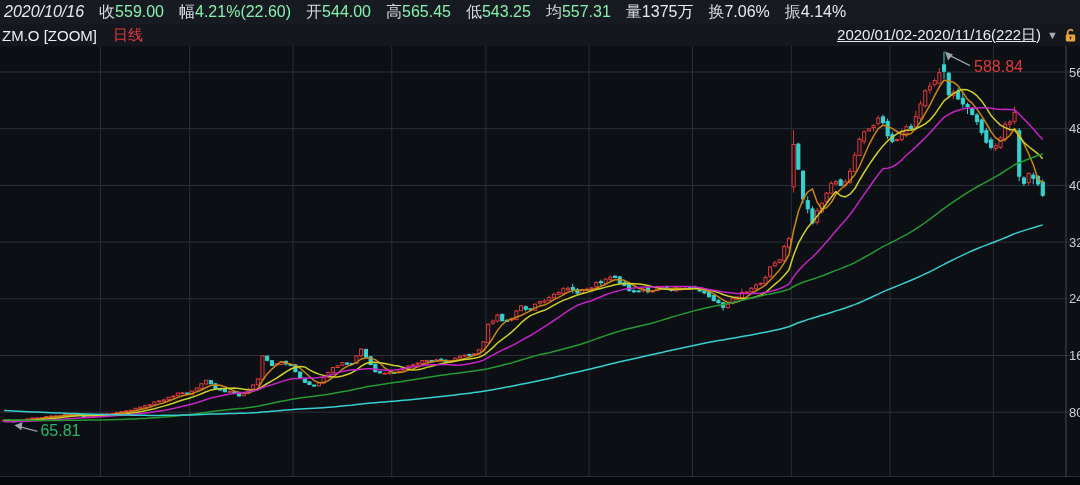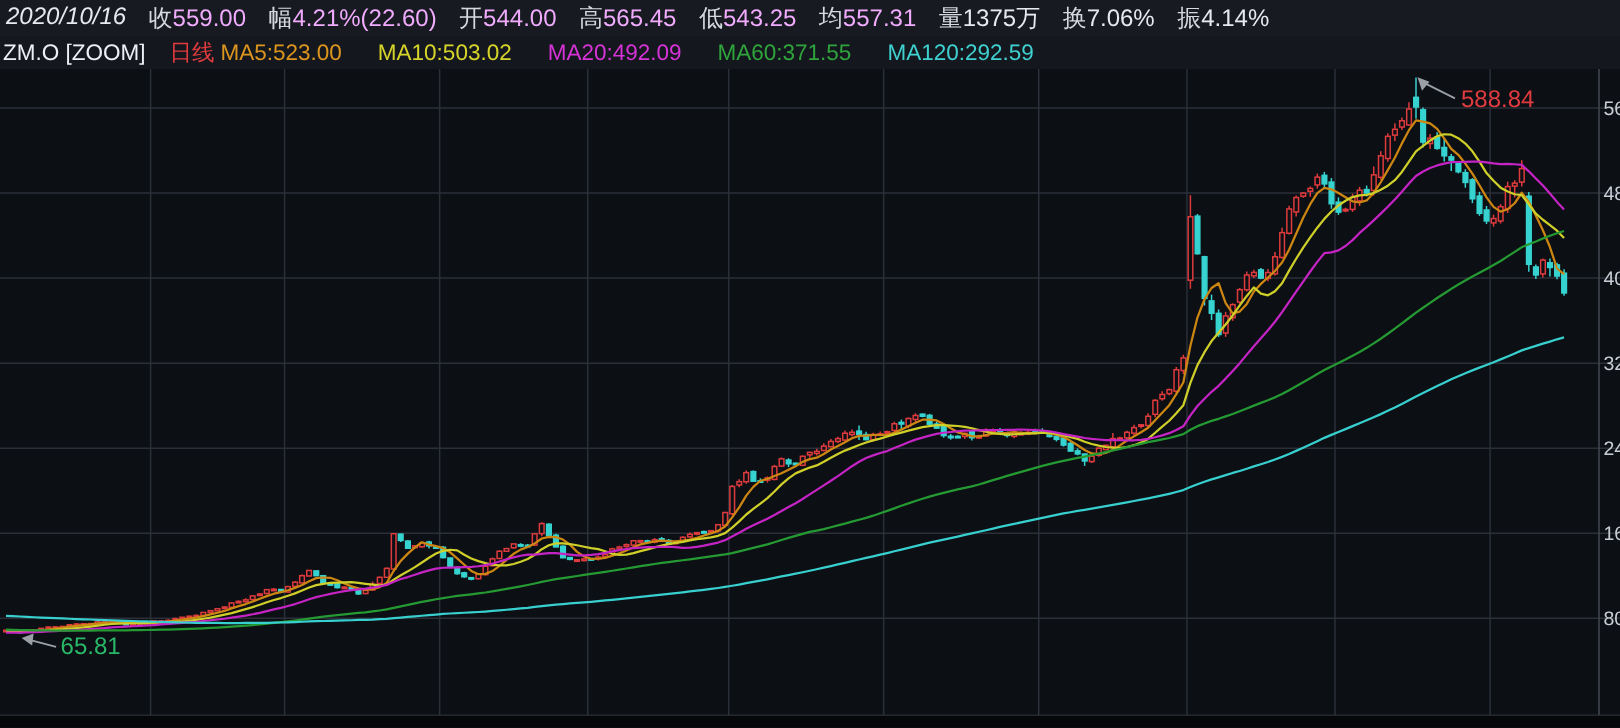--- a/index.html
+++ b/index.html
@@ -4,21 +4,21 @@
 <style>
   html,body{margin:0;padding:0;width:1080px;height:485px;overflow:hidden;background:#0c0f14;
     font-family:"Liberation Sans","DejaVu Sans",sans-serif;}
   #stage{position:relative;width:1080px;height:485px;background:#0c0f14;}
   #chart-svg{position:absolute;left:0;top:0;}
   .hdr{position:absolute;left:0;width:1080px;display:flex;align-items:center;white-space:nowrap;}
   #row1{top:0;height:24px;background:#171a20;font-size:16px;color:#dfe3e8;padding-left:4px;}
   #row2{top:24px;height:22px;background:#14171d;font-size:15px;color:#e6e9ed;padding-left:2px;}
   .f{margin-left:15px;}
   .lab{color:#d5d9df;}
-  .val-red{color:#f0abfc;}
+  .val-red{color:#86efac;}
   .val-white{color:#e6e9ed;}
   #quote-date{color:#e6e9ed;font-style:italic;}
   #symbol{color:#eceff3;margin-right:16px;}
   .period{color:#e03b3e;margin-right:4px;cursor:pointer;}
   .ma-item{margin-right:24px;}
   .right-group{position:absolute;right:4px;top:0;height:22px;display:flex;align-items:center;}
   .range{color:#e8ebef;text-decoration:underline;cursor:pointer;}
   .dd{color:#a8aeb7;font-size:11px;margin:0 5px 0 6px;}
   #footer{position:absolute;left:0;top:477px;width:1080px;height:8px;background:#05070b;}
 </style>
@@ -522,19 +522,28 @@
     </svg>
 
   <div id="row1" class="hdr">
     <span id="quote-date">2020/10/16</span>
     <span id="fields"><span class="f"><span class="lab">收</span><span class="val-red">559.00</span></span><span class="f"><span class="lab">幅</span><span class="val-red">4.21%(22.60)</span></span><span class="f"><span class="lab">开</span><span class="val-red">544.00</span></span><span class="f"><span class="lab">高</span><span class="val-red">565.45</span></span><span class="f"><span class="lab">低</span><span class="val-red">543.25</span></span><span class="f"><span class="lab">均</span><span class="val-red">557.31</span></span><span class="f"><span class="lab">量</span><span class="val-white">1375万</span></span><span class="f"><span class="lab">换</span><span class="val-white">7.06%</span></span><span class="f"><span class="lab">振</span><span class="val-white">4.14%</span></span></span>
   </div>
 
   <div id="row2" class="hdr">
     <span id="symbol">ZM.O [ZOOM]</span>
     <span class="period">日线</span>
-    <span id="malegend"><span class="ma-item" style="color: rgb(220, 149, 31);">MA5:523.00</span><span class="ma-item" style="color: rgb(214, 212, 42);">MA10:503.02</span><span class="ma-item" style="color: rgb(214, 51, 214);">MA20:492.09</span><span class="ma-item" style="color: rgb(47, 164, 60);">MA60:371.55</span><span class="ma-item" style="color: rgb(63, 208, 208);">MA120:292.59</span></span>
+    <span class="right-group">
+      <span class="range">2020/01/02-2020/11/16(222日)</span>
+      <span class="dd">▼</span>
+      <svg width="15" height="16" viewBox="0 0 16 16">
+        <path d="M5 8 V5.2 a3 3 0 0 1 5.6 -1.4" fill="none" stroke="#e8a93a" stroke-width="1.8"></path>
+        <rect x="3" y="7.4" width="10" height="7.4" rx="1.2" fill="#e8a93a"></rect>
+        <circle cx="8" cy="10.6" r="1.1" fill="#3a2c0e"></circle>
+        <rect x="7.5" y="10.8" width="1" height="2.2" fill="#3a2c0e"></rect>
+      </svg>
+    </span>
   </div>
 
   <div id="footer">
     
   </div>
 </div>
 
 </body></html>

